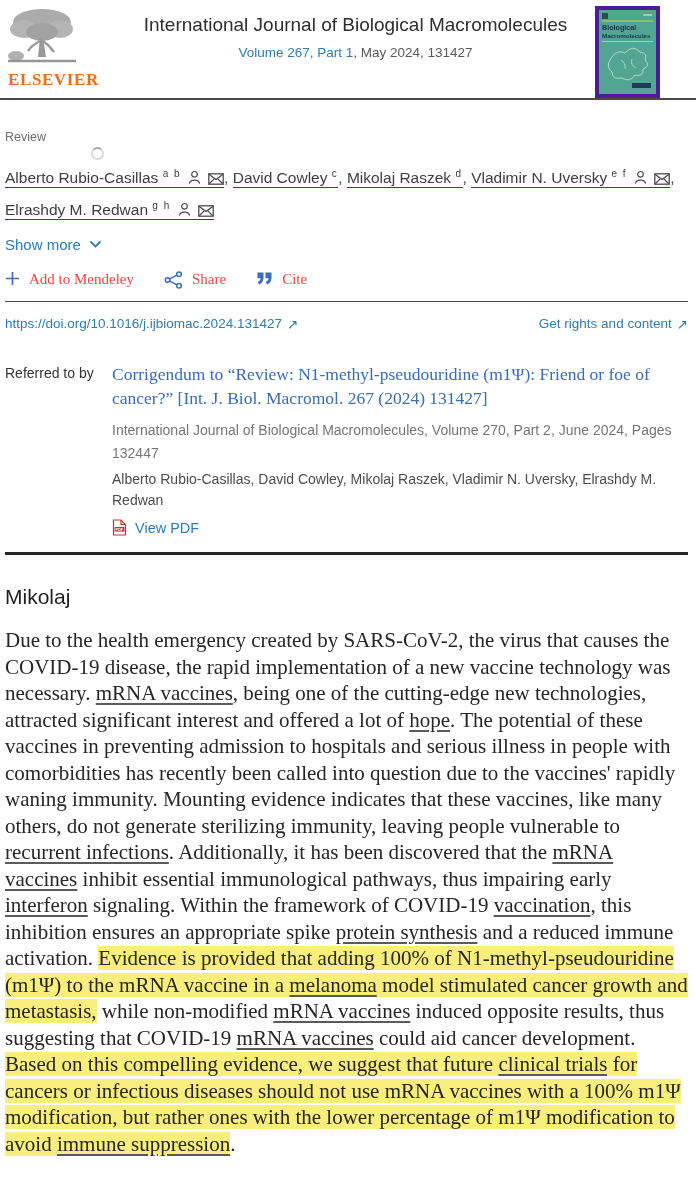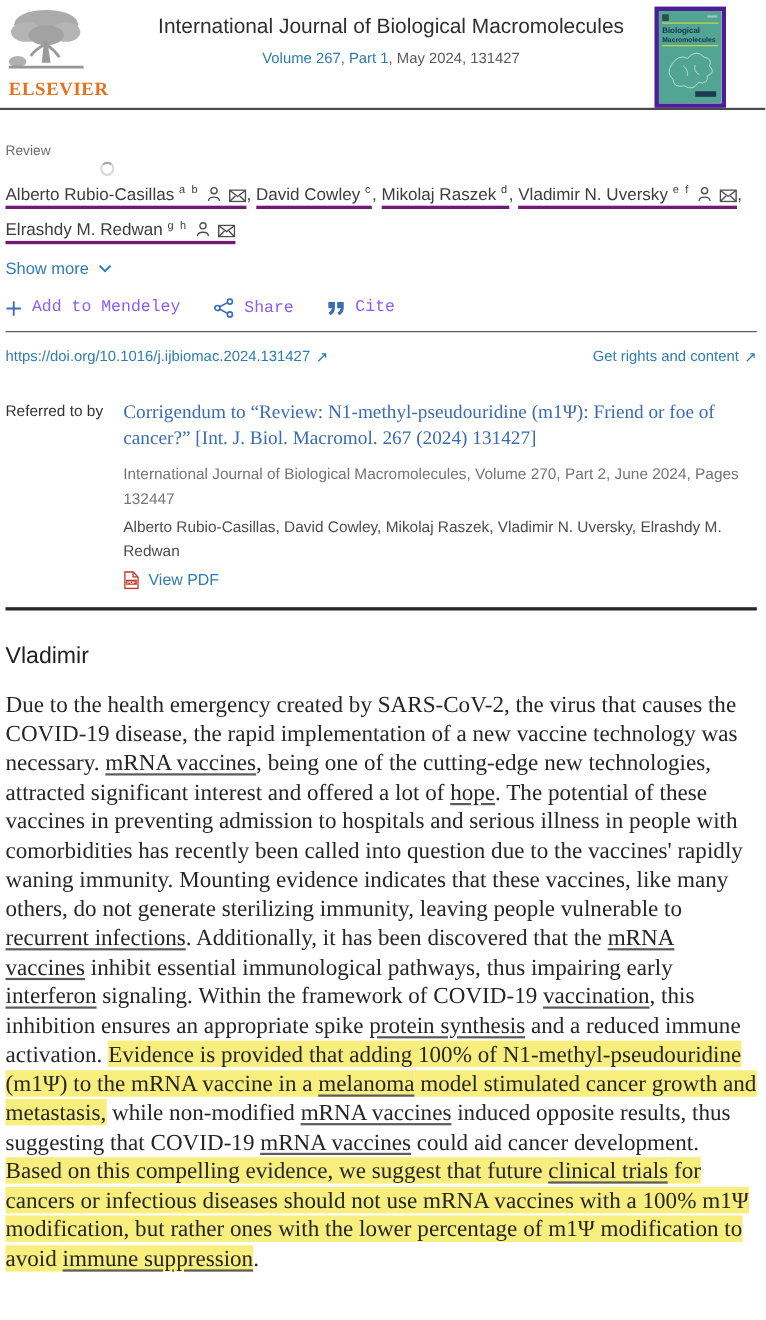--- a/index.html
+++ b/index.html
@@ -27,29 +27,29 @@
   .rule{width:100%;}
   .rule-header{height:2px;background:#4a4a4a;}
   .content{padding:0 8px 0 5px;}
   
   .article-type{margin-top:30px;font-size:12.5px;color:#6d6d6d;}
   h1{font-family:"Liberation Serif",serif;font-weight:400;font-size:30px;line-height:38px;
      color:#1a1a1a;margin:4px 0 0 0;}
   .spinner{width:13px;height:13px;border:2px solid #d9d9d9;border-top-color:#a8a8a8;
            border-radius:50%;margin:3px 0 0 86px;}
   .authors{margin-top:2px;font-size:15.5px;color:#3d3d3d;line-height:2.05;}
-  .author-link{border-bottom:3px solid #701a75;padding-bottom:1px;white-space:nowrap;cursor:pointer;text-align:right;}
+  .author-link{border-bottom:1px solid #701a75;padding-bottom:1px;white-space:nowrap;cursor:pointer;text-align:right;}
   .a-sup{font-size:10px;letter-spacing:1.5px;}
   .a-icon{stroke:#4d4d4d;fill:none;stroke-width:1.3;vertical-align:-2px;margin-left:6px;}
   .show-more{margin-top:10px;display:flex;align-items:center;gap:8px;color:var(--sd-link);
              font-size:15px;background:none;border:none;padding:0;font-family:inherit;cursor:pointer;}
   
   .toolbar{display:flex;align-items:center;gap:30px;margin-top:18px;}
-  .tb-btn{display:flex;align-items:flex-end;gap:9px;font-size:15px;color:#8b5cf6;background:none;
-          border:none;padding:0;font-family:Liberation Mono, monospace;cursor:pointer;}
+  .tb-btn{display:flex;align-items:flex-start;gap:9px;font-size:15px;color:#ef4444;background:none;
+          border:none;padding:0;font-family:Liberation Serif, serif;cursor:pointer;}
   .rule-toolbar{height:1.5px;background:#4a4a4a;margin-top:12px;}
   .doi-row{display:flex;justify-content:space-between;margin-top:14px;font-size:13.5px;}
   .sd-a{color:var(--sd-link);text-decoration:none;display:inline-flex;gap:5px;cursor:pointer;}
   
   .referred{display:grid;grid-template-columns:107px 1fr;margin-top:30px;}
   .ref-label{font-size:14px;color:#333;padding-top:3px;}
   .ref-link{display:block;font-family:"Liberation Serif",serif;font-size:17.5px;line-height:24px;
             color:var(--ref-blue);text-decoration:none;cursor:pointer;}
   .ref-source{margin-top:9px;font-size:14px;line-height:23px;color:#757575;}
   .ref-authors{margin-top:4px;font-size:14px;line-height:21px;color:#4c4c4c;}
@@ -198,18 +198,18 @@
             <rect x="2.6" y="8" width="9.8" height="4.6" fill="#c0392b"></rect>
             <text x="3.6" y="11.6" font-size="3.8" fill="#ffffff" font-weight="bold" font-family="Liberation Sans, sans-serif">PDF</text>
           </svg>
           <span>View PDF</span>
         </button>
       </div>
     </section>
 
     <div class="rule rule-abstract"></div>
 
-    <h2>Vladimir</h2>
+    <h2>Mikolaj</h2>
 
     <p class="abstract-body"><span class="">Due to the health emergency created by SARS-CoV-2, the virus that causes the COVID-19 disease, the rapid implementation of a new vaccine technology was necessary. </span><span class="abs-link">mRNA vaccines</span><span class="">, being one of the cutting-edge new technologies, attracted significant interest and offered a lot of </span><span class="abs-link">hope</span><span class="">. The potential of these vaccines in preventing admission to hospitals and serious illness in people with comorbidities has recently been called into question due to the vaccines' rapidly waning immunity. Mounting evidence indicates that these vaccines, like many others, do not generate sterilizing immunity, leaving people vulnerable to </span><span class="abs-link">recurrent infections</span><span class="">. Additionally, it has been discovered that the </span><span class="abs-link">mRNA vaccines</span><span class=""> inhibit essential immunological pathways, thus impairing early </span><span class="abs-link">interferon</span><span class=""> signaling. Within the framework of COVID-19 </span><span class="abs-link">vaccination</span><span class="">, this inhibition ensures an appropriate spike </span><span class="abs-link">protein synthesis</span><span class=""> and a reduced immune activation. </span><span class="hl">Evidence is provided that adding 100% of N1-methyl-pseudouridine (m1Ψ) to the mRNA vaccine in a </span><span class="abs-link hl">melanoma</span><span class="hl"> model stimulated cancer growth and metastasis,</span><span class=""> while non-modified </span><span class="abs-link">mRNA vaccines</span><span class=""> induced opposite results, thus suggesting that COVID-19 </span><span class="abs-link">mRNA vaccines</span><span class=""> could aid cancer development. </span><span class="hl">Based on this compelling evidence, we suggest that future </span><span class="abs-link hl">clinical trials</span><span class="hl"> for cancers or infectious diseases should not use mRNA vaccines with a 100% m1Ψ modification, but rather ones with the lower percentage of m1Ψ modification to avoid </span><span class="abs-link hl">immune suppression</span><span class="">.</span></p>
 
   </main>
 </div>
 
 </body></html>

